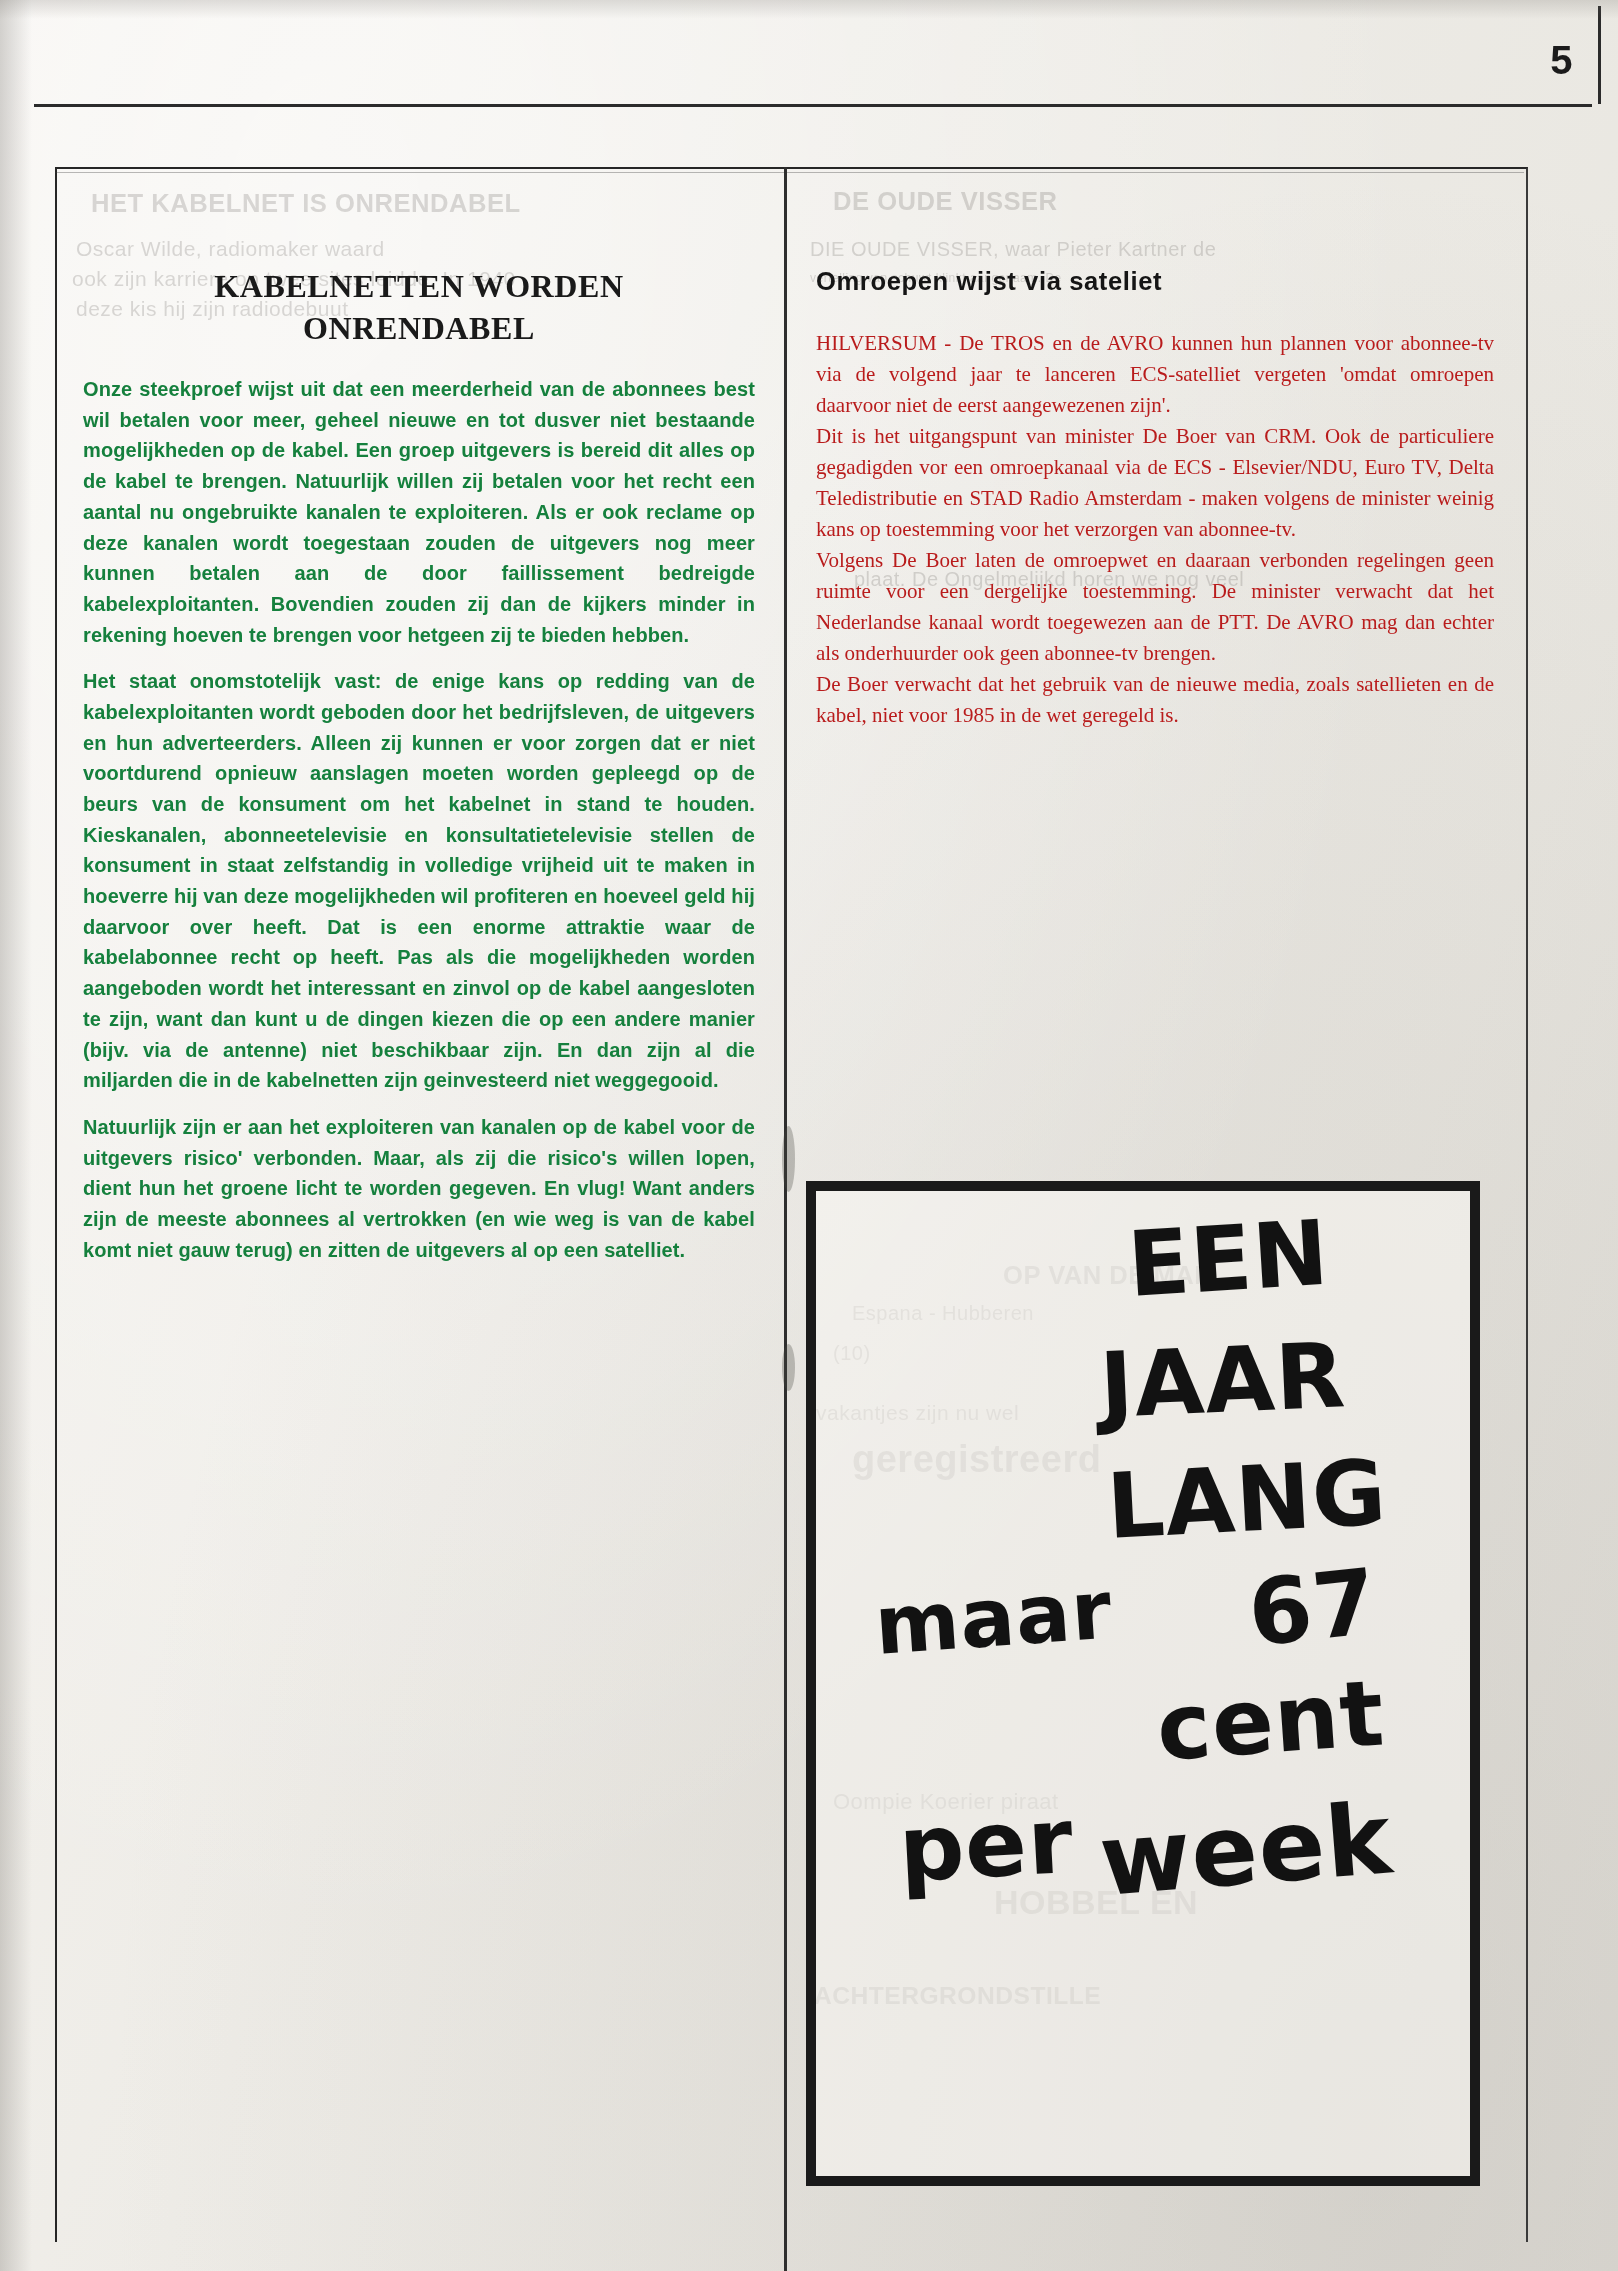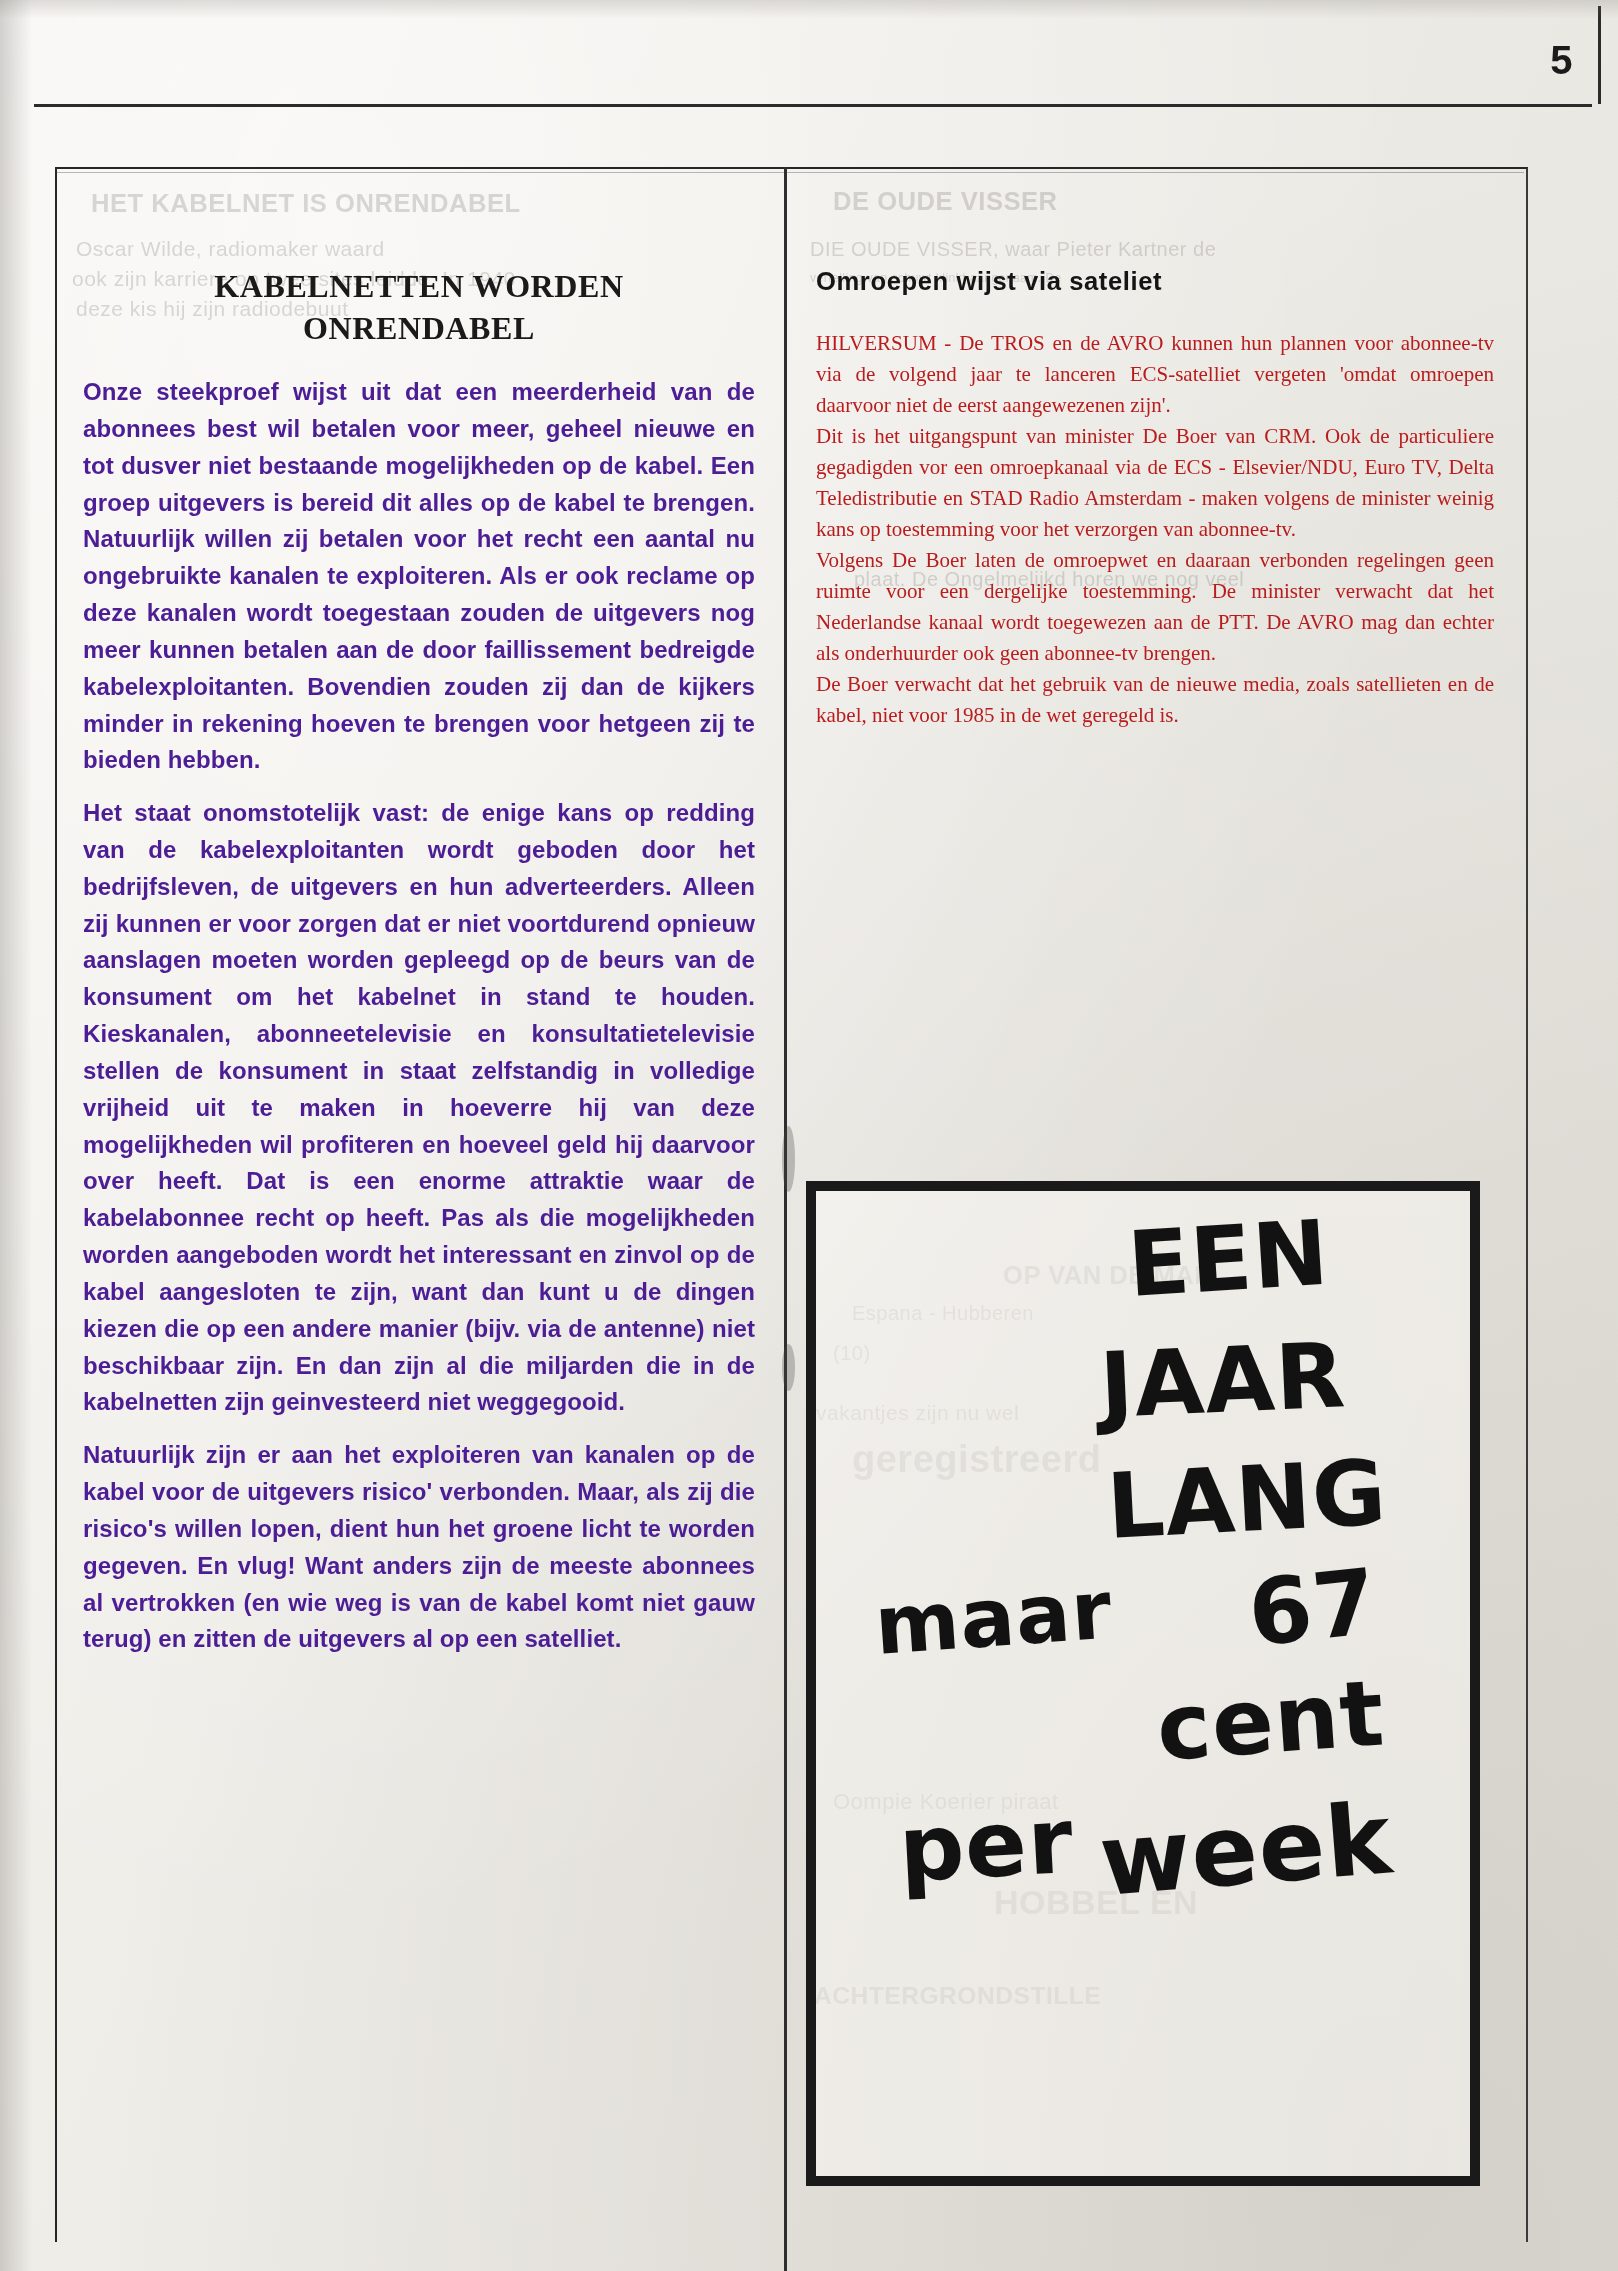--- a/index.html
+++ b/index.html
@@ -117,24 +117,24 @@
     font-family: "Liberation Serif", serif;
     font-size: 32px;
     font-weight: 700;
     letter-spacing: 0.6px;
     line-height: 1.32;
     color: #1a1a1a;
     margin: 0 0 24.6px 0;
   }
   .body-left {
     font-family: "Liberation Sans", sans-serif;
-    font-size: 24px;
+    font-size: 20px;
     line-height: 1.535;
     text-align: justify;
-    color: #4c1d95;
+    color: #15803d;
     letter-spacing: 0.1px;
   }
   .body-left p { margin: 0; }
   .body-left p + p { margin-top: 16px; }
   .bold-ink { font-weight: 700; }
   .semi-ink { font-weight: 600; }
 
   
   .col-right {
     position: absolute;

